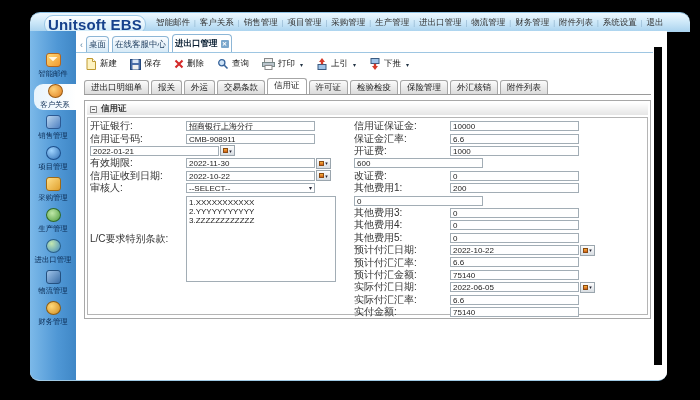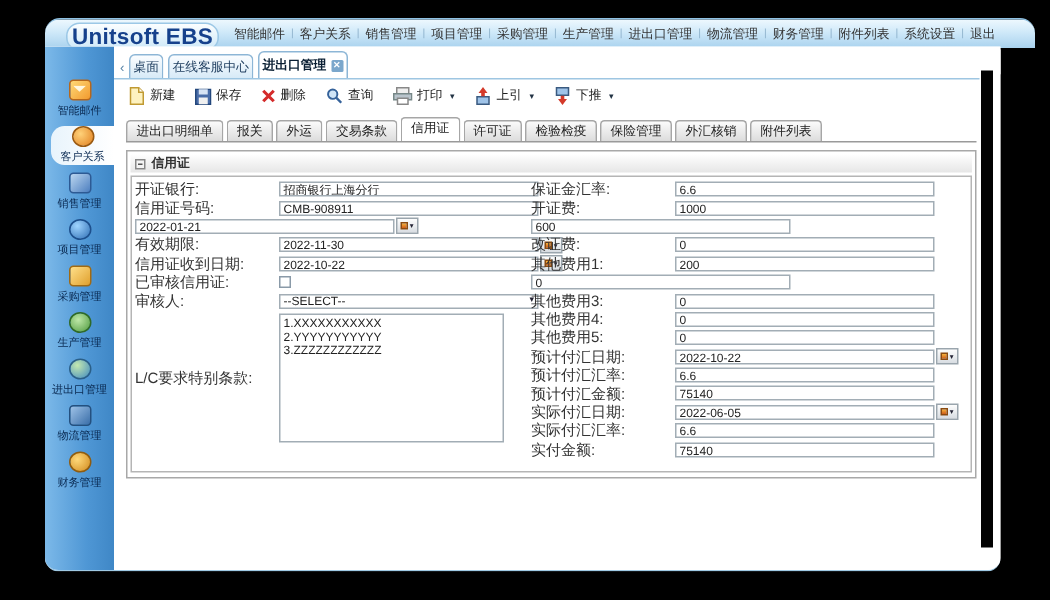--- a/index.html
+++ b/index.html
@@ -85,21 +85,21 @@
   .collapse{width:7px;height:7px;border:1px solid #888;background:#f4f4f4;position:relative;box-sizing:border-box;cursor:pointer;}
   .collapse::after{content:"";position:absolute;left:1px;right:1px;top:2px;height:1px;background:#555;}
   .fieldset{position:relative;border:1px solid #b5b5b5;margin-top:2px;height:198px;box-sizing:border-box;}
   .col{position:absolute;top:2px;}
   .col.left{left:2px;width:266px;}
   .col.right{left:266px;width:300px;}
   .frow{height:12.4px;display:flex;align-items:center;}
   .frow.tall{height:90px;}
   .flabel{flex:none;width:96px;text-align:left;font-size:10px;color:#333;padding-right:3px;
           box-sizing:border-box;white-space:nowrap;overflow:hidden;}
-  .finput{flex:none;width:173px;height:10px;line-height:9px;border:1px solid #a2adb5;background:#fff;
+  .finput{flex:none;width:129px;height:10px;line-height:9px;border:1px solid #a2adb5;background:#fff;
           font-size:8px;color:#222;padding:0 2px;box-sizing:border-box;overflow:hidden;white-space:nowrap;}
   .fselect{display:flex;align-items:center;justify-content:space-between;padding-right:2px;cursor:pointer;}
   .fcaret{font-size:6px;color:#223;}
   .fdate{flex:none;width:15px;height:11px;margin-left:1px;border:1px solid #9aa5ad;box-sizing:border-box;
          background:linear-gradient(180deg,#fdfdfd,#d8dde2);display:flex;align-items:center;
          justify-content:center;gap:1px;cursor:pointer;}
   .cal{width:5px;height:5px;background:linear-gradient(180deg,#f6b23a,#d05c1a);border:1px solid #8a4a10;box-sizing:border-box;}
   .dc{font-size:5px;color:#223;}
   .fcheck{flex:none;width:8px;height:8px;border:1px solid #8a9aa8;background:#fff;box-sizing:border-box;cursor:pointer;}
   .ftext{flex:none;width:150px;height:86px;border:1px solid #a2adb5;background:#fff;font-size:8px;
@@ -320,38 +320,38 @@
               </div>
               <div class="frow">
                 <label class="flabel">信用证收到日期:</label>
                 <div class="finput">2022-10-22</div>
                 <span class="fdate">
                   <span class="cal"></span>
                   <span class="dc">▾</span>
                 </span>
               </div>
               <div class="frow">
-                <label class="flabel">已审核信用证:</label>
-                <span class="fcheck"></span>
-              </div>
-              <div class="frow">
                 <label class="flabel">审核人:</label>
                 <div class="finput fselect">
                   <span>--SELECT--</span>
                   <span class="fcaret">▾</span>
                 </div>
               </div>
               <div class="frow tall">
                 <label class="flabel">L/C要求特别条款:</label>
                 <div class="ftext">1.XXXXXXXXXXX
 2.YYYYYYYYYYY
 3.ZZZZZZZZZZZZ</div>
               </div>
             </div>
           <div class="col right">
+              <div class="frow">
+                <label class="flabel">信用证保证金:</label>
+                <div class="finput">10000</div>
+              </div>
               <div class="frow">
                 <label class="flabel">保证金汇率:</label>
                 <div class="finput">6.6</div>
               </div>
               <div class="frow">
                 <label class="flabel">开证费:</label>
                 <div class="finput">1000</div>
               </div>
               <div class="frow">
                 <div class="finput">600</div>

